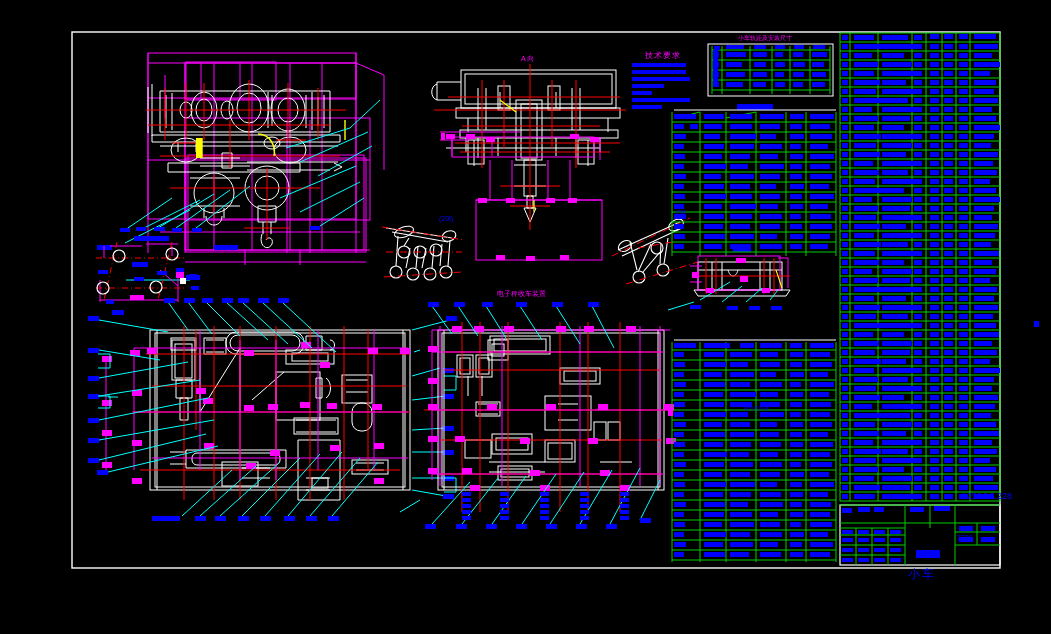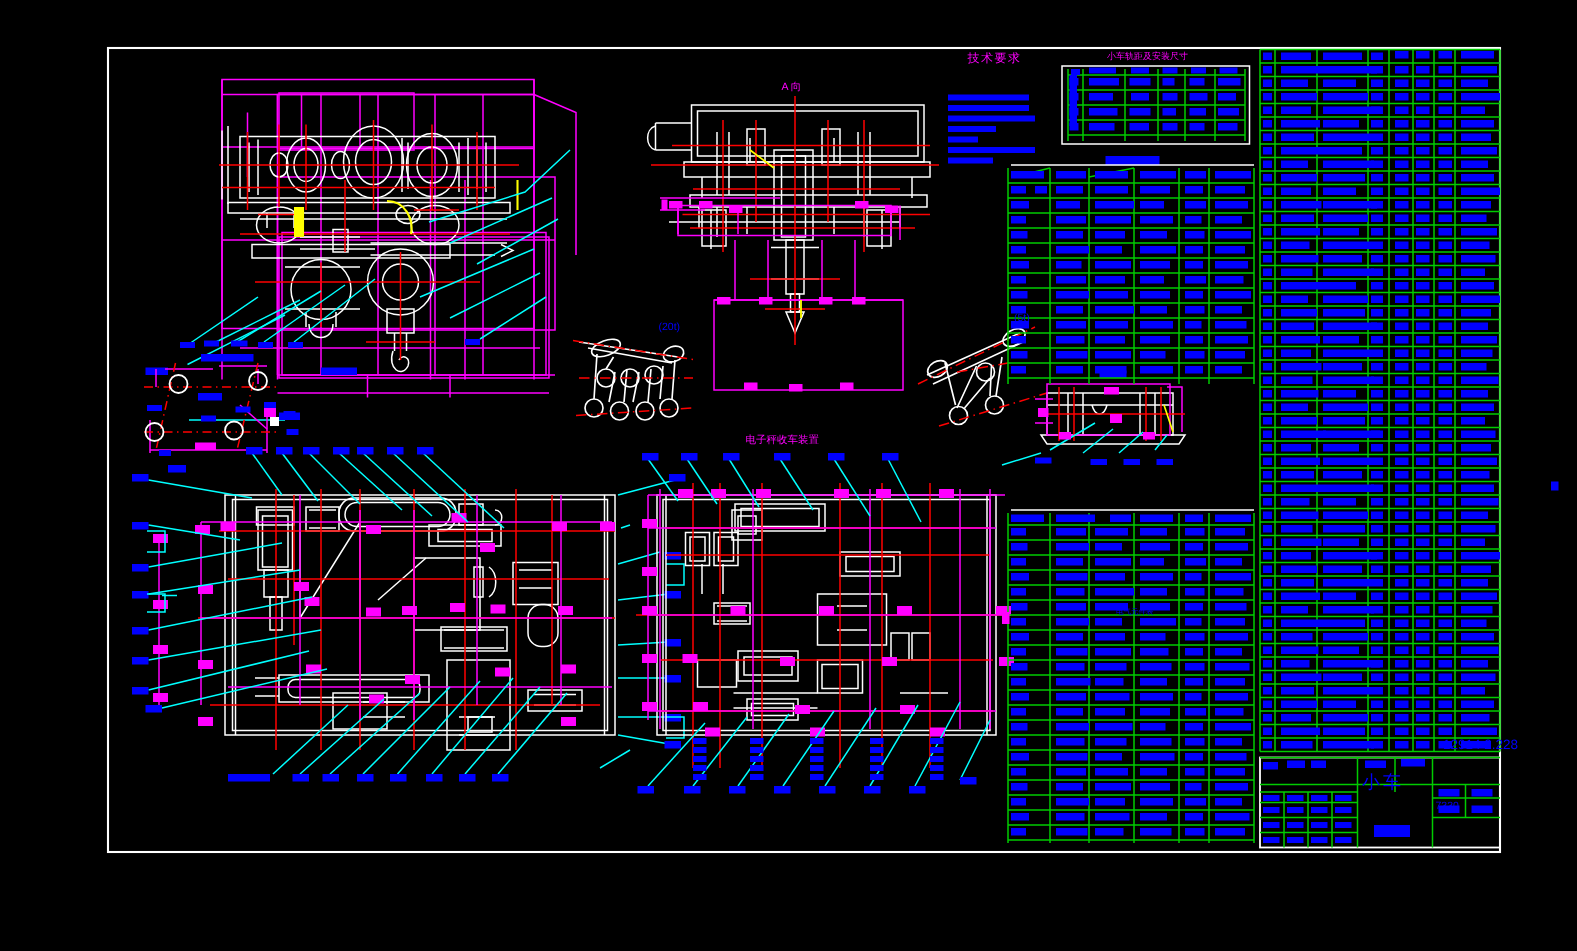--- a/index.html
+++ b/index.html
@@ -1436,31 +1436,31 @@
       <rect x="916" y="550" width="24" height="8"></rect>
     </g>
   </g>
 
   <rect x="1034" y="321" width="5" height="6" fill="#0000ff"></rect>
 
 </svg>
 
 <div class="cadtxt" style="left:521px;top:55px;color:#ff00ff;font-size:7px;">A 向</div>
 
-<div class="cadtxt" style="left:645px;top:35px;color:#ff00ff;font-size:8px;letter-spacing:1px;">技术要求</div>
+<div class="cadtxt" style="left:645px;top:52px;color:#ff00ff;font-size:8px;letter-spacing:1px;">技术要求</div>
 
 <div class="cadtxt" style="left:738px;top:35px;color:#ff00ff;font-size:6px;">小车轨距及安装尺寸</div>
 
 <div class="cadtxt" style="left:439px;top:215px;color:#0000ff;font-size:7px;">(20t)</div>
 
 <div class="cadtxt" style="left:676px;top:209px;color:#0000ff;font-size:7px;">(5t)</div>
 
 <div class="cadtxt" style="left:497px;top:290px;color:#ff00ff;font-size:7px;">电子秤收车装置</div>
 
-<div class="cadtxt" style="left:908px;top:515px;color:#0000ff;font-size:12px;letter-spacing:2px;">小车</div>
+<div class="cadtxt" style="left:908px;top:568px;color:#0000ff;font-size:12px;letter-spacing:2px;">小车</div>
 
 <div class="cadtxt" style="left:962px;top:492px;color:#0000ff;font-size:9px;">12914 2.228</div>
 
 <div class="cadtxt" style="left:957px;top:534px;color:#0000ff;font-size:7px;">7330</div>
 
 <div class="cadtxt" style="left:744px;top:406px;color:#0000ff;font-size:5px;">电气元件表</div>
 
 </div>
 
 </body></html>

